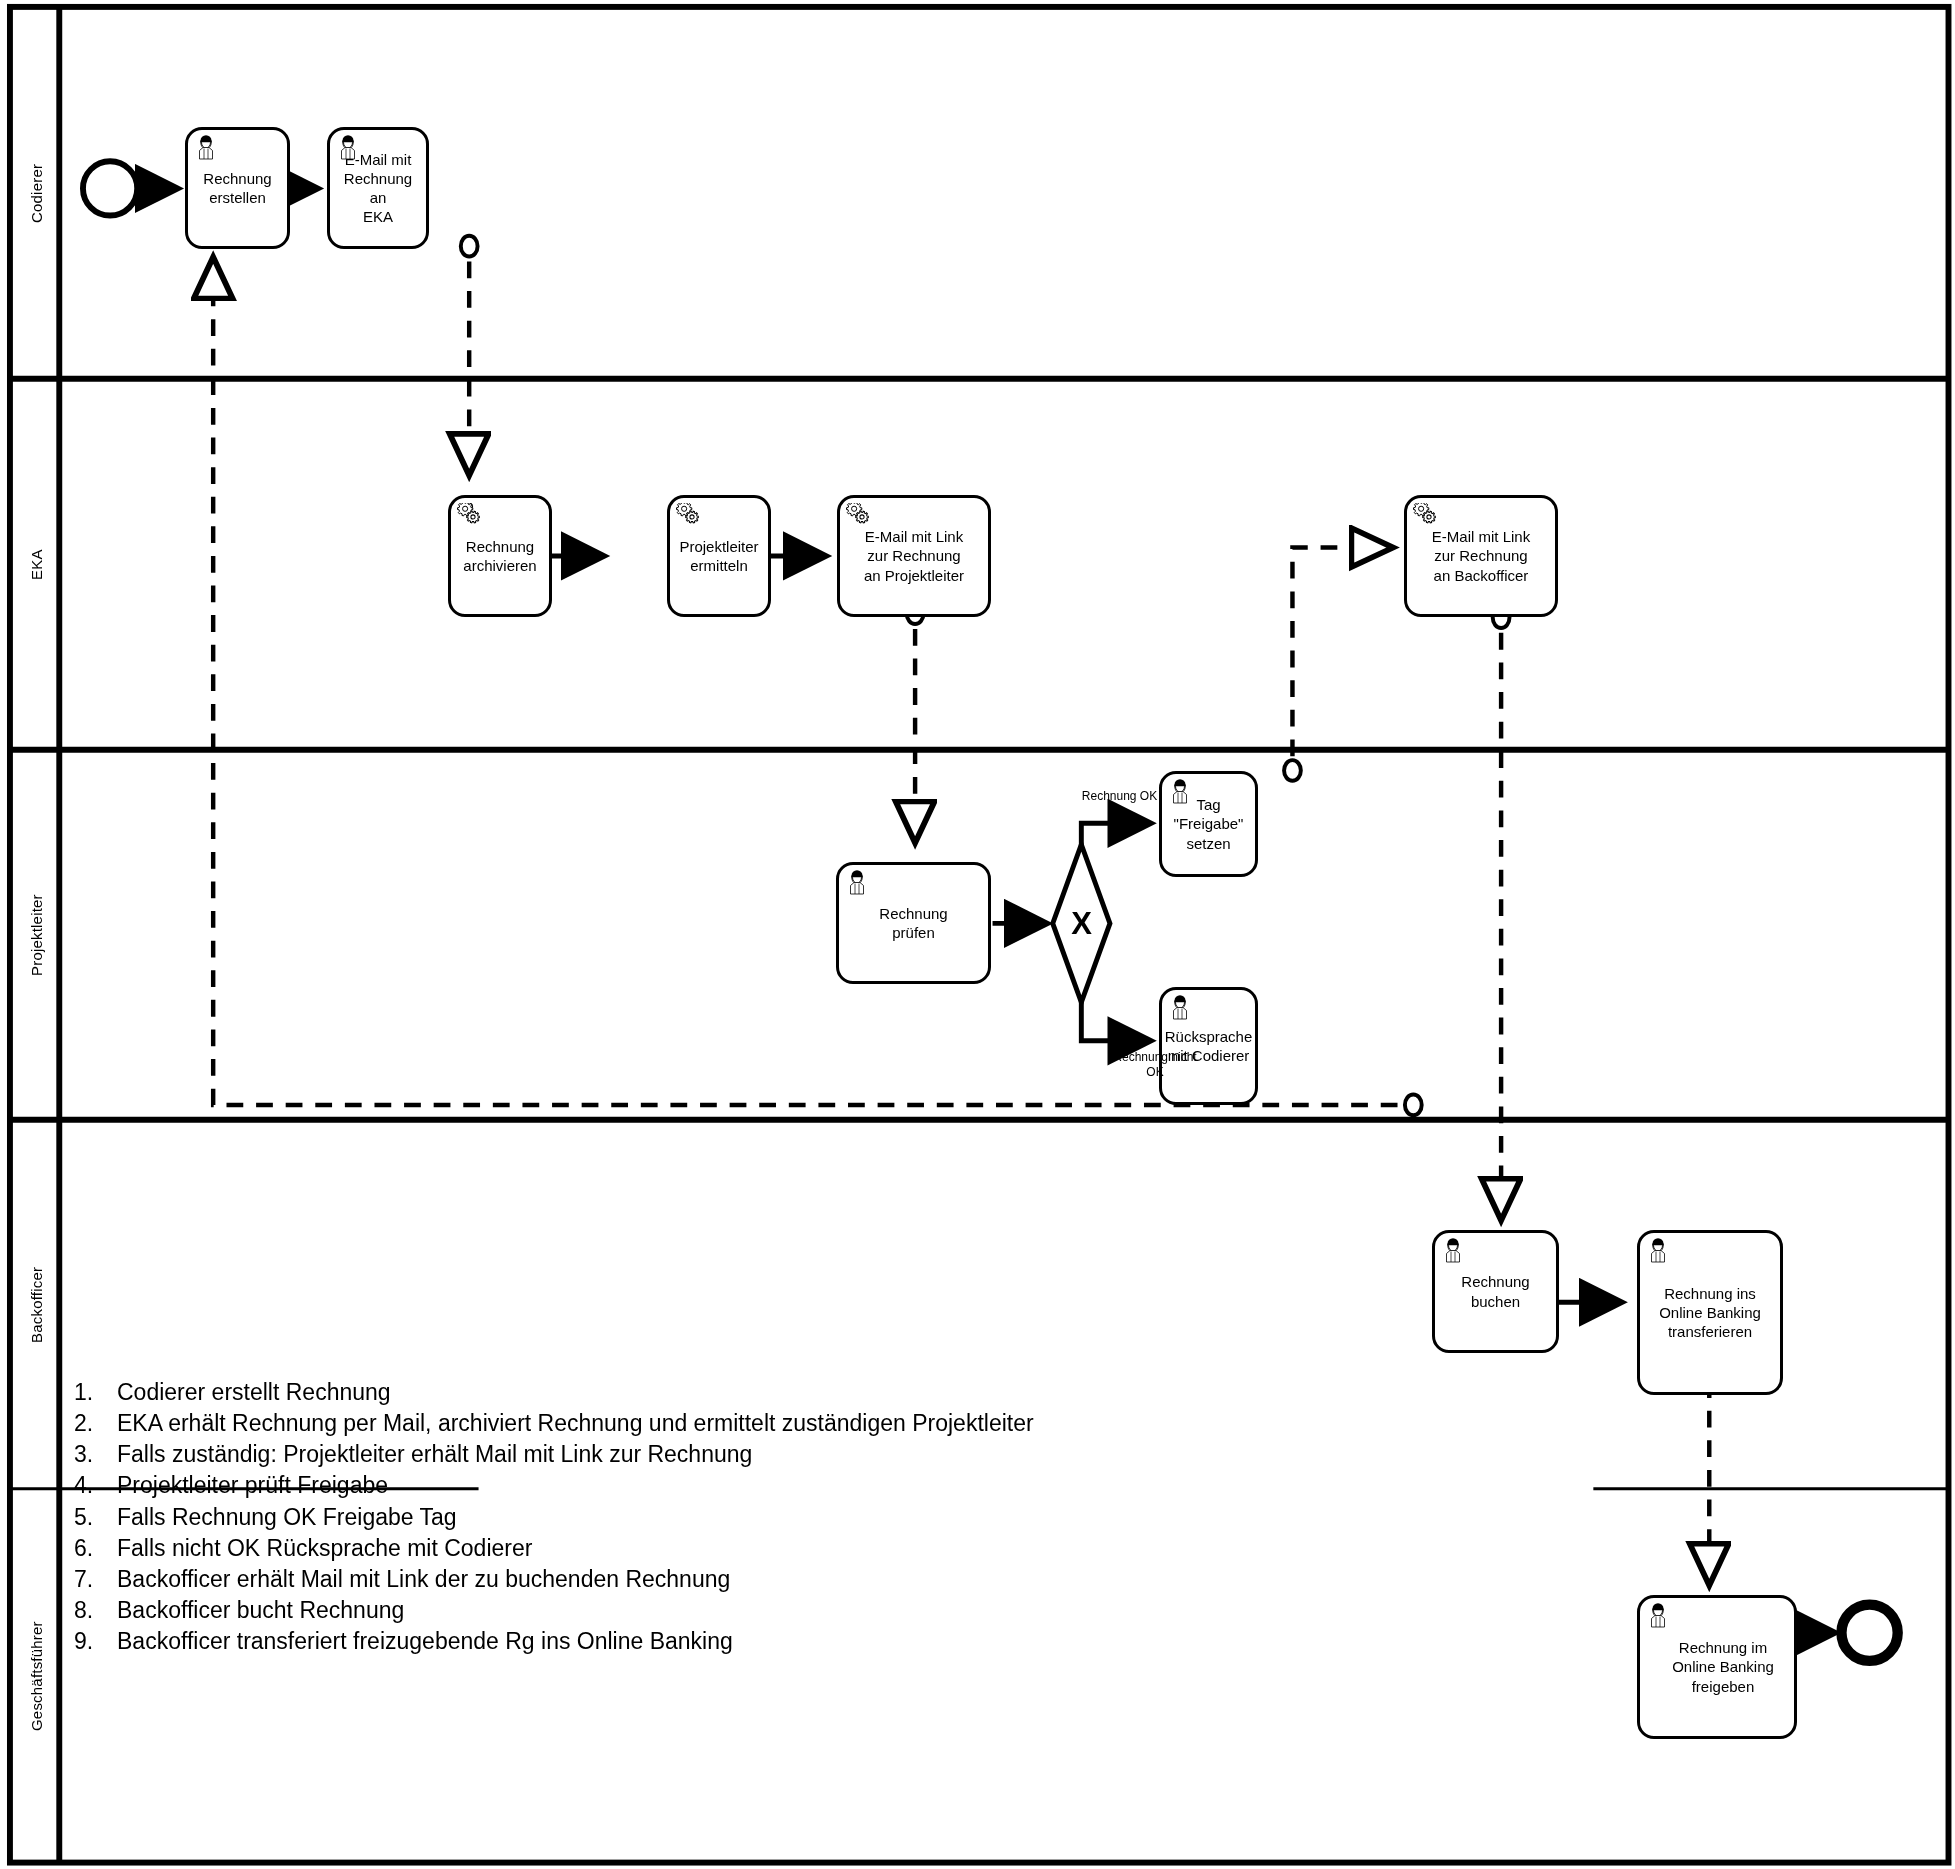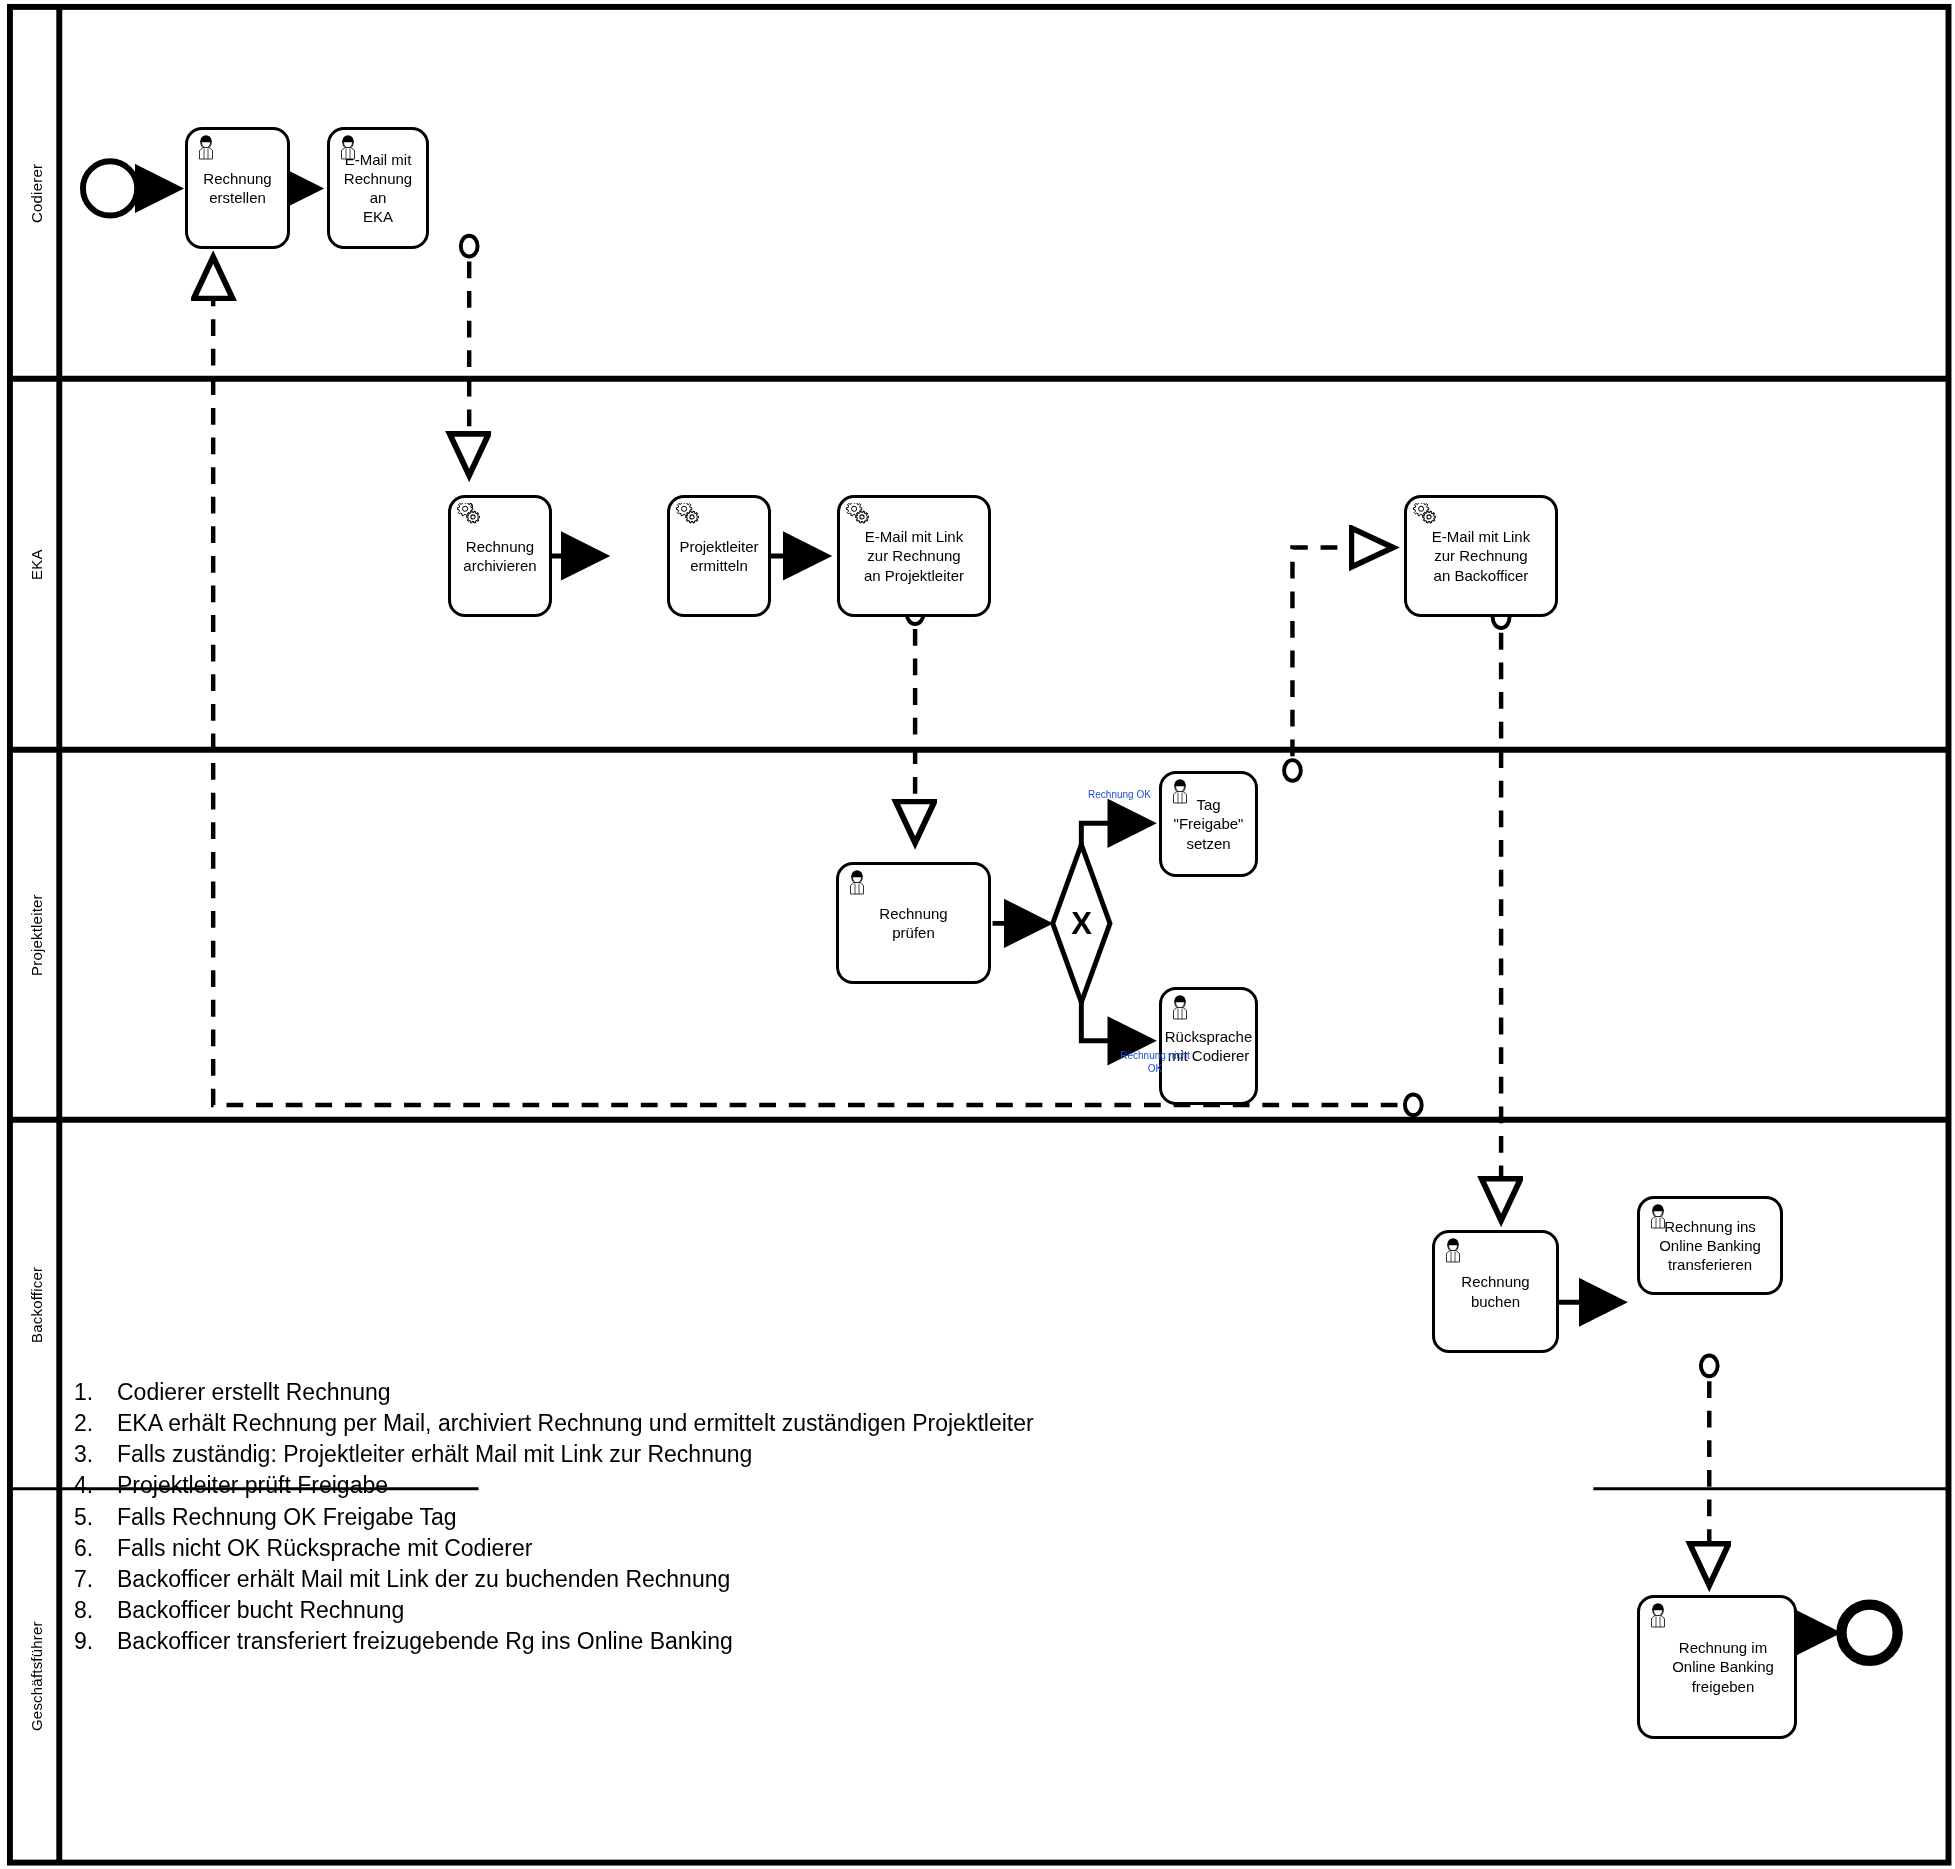--- a/index.html
+++ b/index.html
@@ -28,22 +28,22 @@
     text-align:center;
     font-size:15px;
     line-height:1.28;
     color:#000;
     padding:2px 4px;
   }
   .task .lbl{display:block;}
   .task-icon{position:absolute;left:6px;top:5px;width:24px;height:26px;}
   .edge-label{
     position:absolute;
-    font-size:10px;
-    color:#1d4ed8;
+    font-size:12px;
+    color:#000000;
     text-align:center;
     line-height:1.25;
     white-space:pre-line;
   }
   .notes{
     position:absolute;
     font-size:23px;
     line-height:1.355;
     color:#000;
   }
@@ -258,21 +258,21 @@
     <svg class="task-icon" viewBox="0 0 48 52">
       <ellipse cx="24" cy="11" rx="11" ry="10.5" fill="#000"></ellipse>
       <path d="M13.5 11.5 A10.5 12 0 0 0 34.5 11.5 L34.5 15 A10.5 13 0 0 1 13.5 15 Z" fill="#fff" stroke="#000" stroke-width="1.6"></path>
       <path d="M15 14.5 A9 11.5 0 0 0 33 14.5" fill="#fff" stroke="#000" stroke-width="1.6"></path>
       <path d="M18 25 L30 25 L37 31 L37 48 L11 48 L11 31 Z" fill="#fff" stroke="#000" stroke-width="1.6"></path>
       <path d="M20 27 L20 48 M28 27 L28 48" stroke="#000" stroke-width="1.4" fill="none"></path>
     </svg>
     <span class="lbl">Rechnung<br>buchen</span>
   </div>
 
-  <div class="task" style="left:1637px; top:1196px; width:146px; height:99px;">
+  <div class="task" style="left:1637px; top:1230px; width:146px; height:165px;">
     <svg class="task-icon" viewBox="0 0 48 52">
       <ellipse cx="24" cy="11" rx="11" ry="10.5" fill="#000"></ellipse>
       <path d="M13.5 11.5 A10.5 12 0 0 0 34.5 11.5 L34.5 15 A10.5 13 0 0 1 13.5 15 Z" fill="#fff" stroke="#000" stroke-width="1.6"></path>
       <path d="M15 14.5 A9 11.5 0 0 0 33 14.5" fill="#fff" stroke="#000" stroke-width="1.6"></path>
       <path d="M18 25 L30 25 L37 31 L37 48 L11 48 L11 31 Z" fill="#fff" stroke="#000" stroke-width="1.6"></path>
       <path d="M20 27 L20 48 M28 27 L28 48" stroke="#000" stroke-width="1.4" fill="none"></path>
     </svg>
     <span class="lbl">Rechnung ins<br>Online Banking<br>transferieren</span>
   </div>
 

